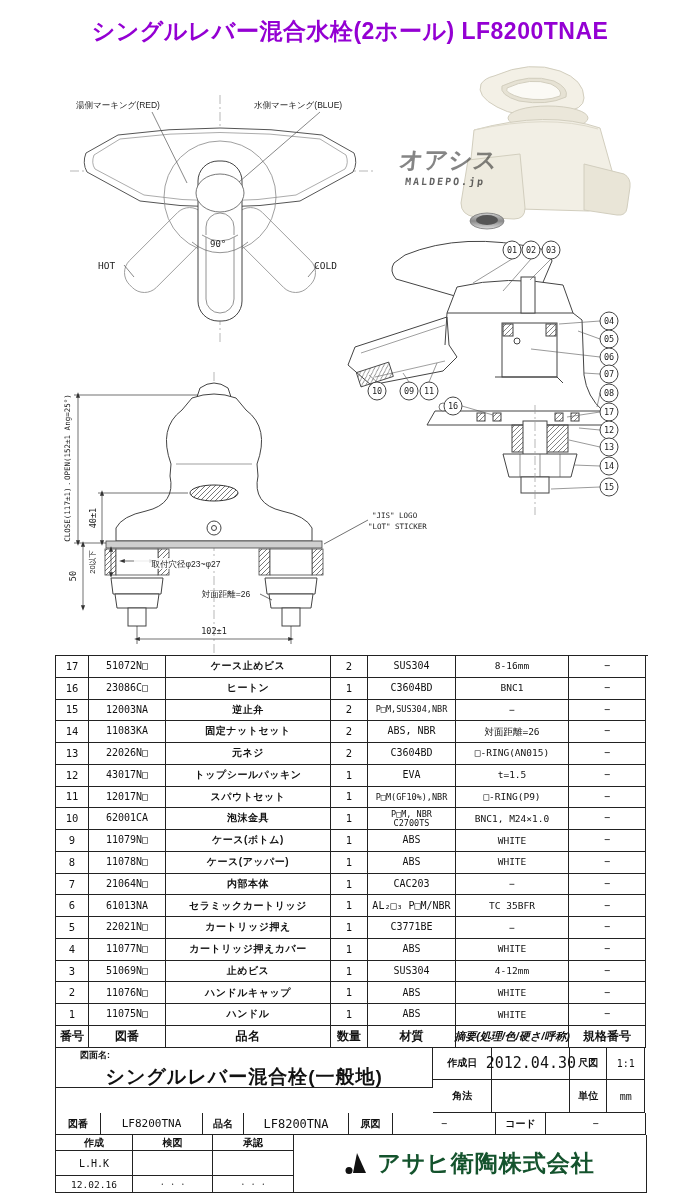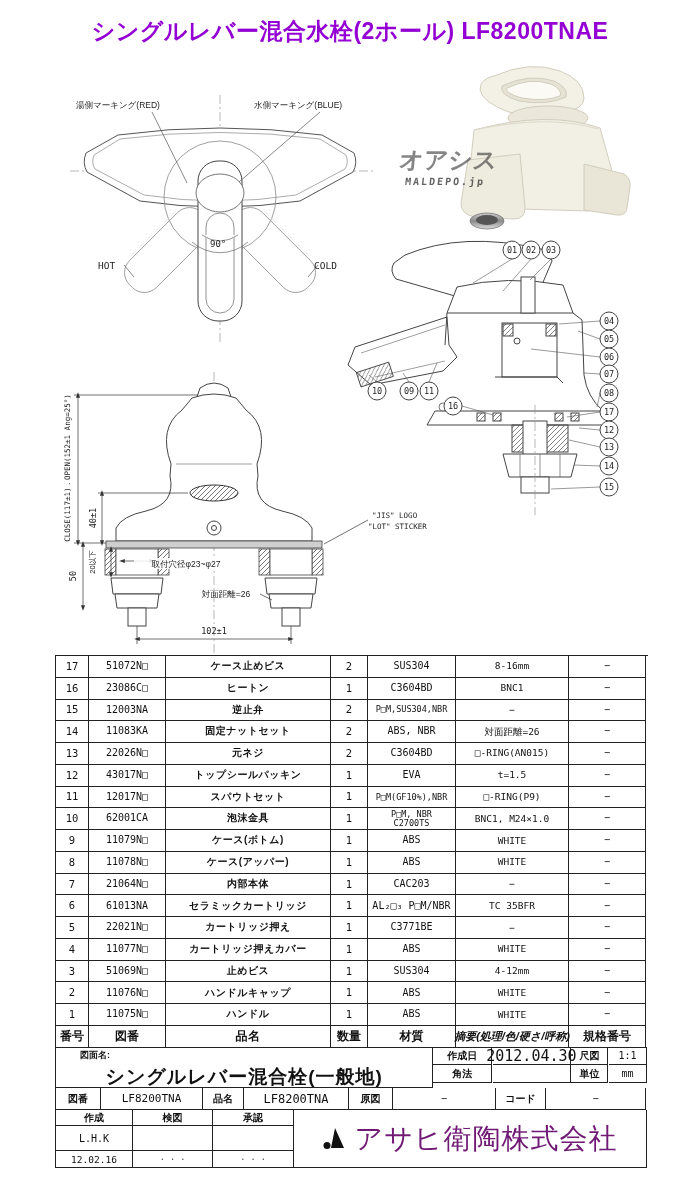--- a/index.html
+++ b/index.html
@@ -30,30 +30,30 @@
   .cell.hdr.tight{font-size:11px;font-style:italic;}
   
   .tblock{position:absolute;left:55px;top:1047px;width:592px;font-size:10px;}
   .tblock .brd{box-sizing:border-box;border-right:1px solid #222;border-bottom:1px solid #222;}
   .tb-row{display:flex;border-left:1px solid #222;}
   .tb-name-cell{position:relative;width:378px;height:41px;}
   .tb-name-label{position:absolute;left:24px;top:2px;font-size:9px;font-weight:600;}
   .tb-name-main{position:absolute;left:0;top:17px;width:100%;text-align:center;
                 font-size:19px;font-weight:bold;letter-spacing:1px;}
   .tb-mini{display:flex;flex-direction:column;width:214px;}
-  .tb-mini-row{display:flex;height:18px;justify-content:space-between;}
+  .tb-mini-row{display:flex;height:33px;}
   .lab{display:flex;align-items:center;justify-content:center;font-weight:600;}
   .val{display:flex;align-items:center;justify-content:center;}
   .tb2{height:22px;}
   .tb2 .lab,.tb2 .val{height:22px;}
   .tb-sign{display:grid;grid-template-columns:77px 80px 81px;grid-template-rows:16px 25px 17px;}
   .tb-sign .brd{display:flex;align-items:center;justify-content:center;}
   .tb-logo{width:354px;height:58px;box-sizing:border-box;border-right:1px solid #222;
            border-bottom:1px solid #222;display:flex;align-items:center;justify-content:center;gap:10px;}
-  .company{font-size:28px;font-weight:normal;letter-spacing:1px;color:#701a75;}
+  .company{font-size:23px;font-weight:bold;letter-spacing:1px;color:#14532d;}
 </style>
 </head>
 <body>
 
 <div class="page">
 
   <div class="doc-title">シングルレバー混合水栓(2ホール)  LF8200TNAE</div>
 
   <svg class="abs" style="left:398px;top:58px;" width="240" height="182" viewBox="0 0 240 182">
     <defs>

